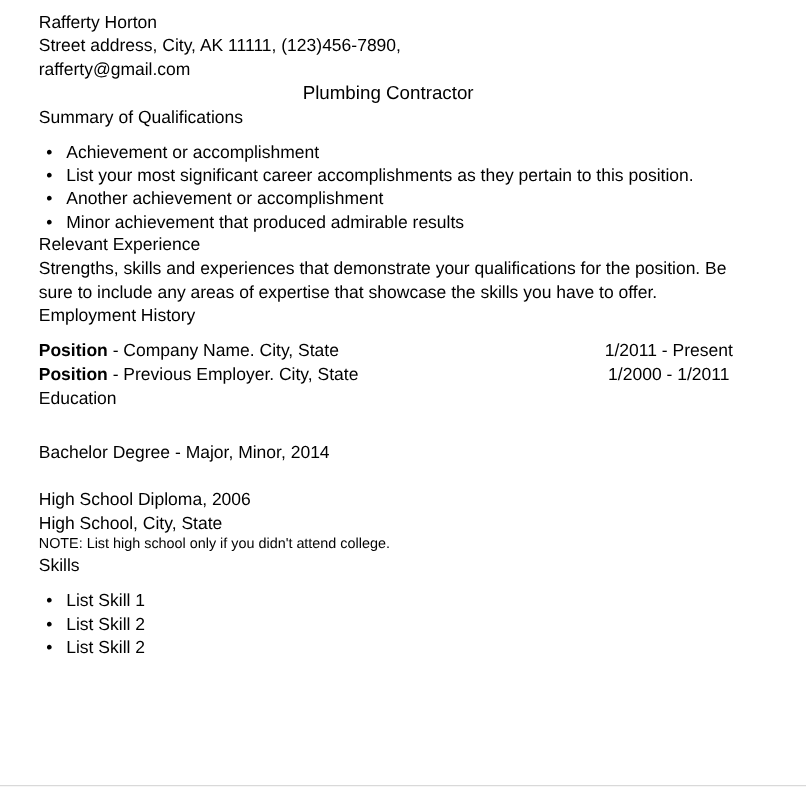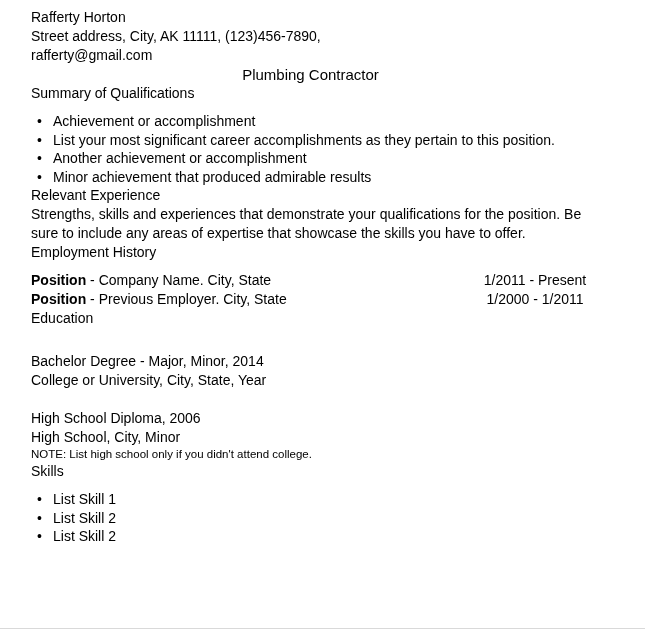--- a/index.html
+++ b/index.html
@@ -120,26 +120,25 @@
     <div class="entry-row">
       <p class="entry-left"><span class="bold">Position</span><span> - Previous Employer. City, State</span></p>
       <span class="entry-dates">1/2000 - 1/2011</span>
     </div>
   </div>
 
   <p class="section-heading heading-education">Education</p>
 
   <div class="edu-college">
     <p>Bachelor Degree - Major, Minor, 2014</p>
-    <p>College or University, City, State, Year</p>
   </div>
 
   <div class="edu-highschool">
     <p>High School Diploma, 2006</p>
-    <p>High School, City, Minor</p>
+    <p>High School, City, State</p>
     <p class="edu-note">NOTE: List high school only if you didn't attend college.</p>
   </div>
 
   <p class="section-heading heading-skills">Skills</p>
 
   <ul class="bullets">
     <li>List Skill 1</li>
     <li>List Skill 2</li>
     <li>List Skill 2</li>
   </ul>

